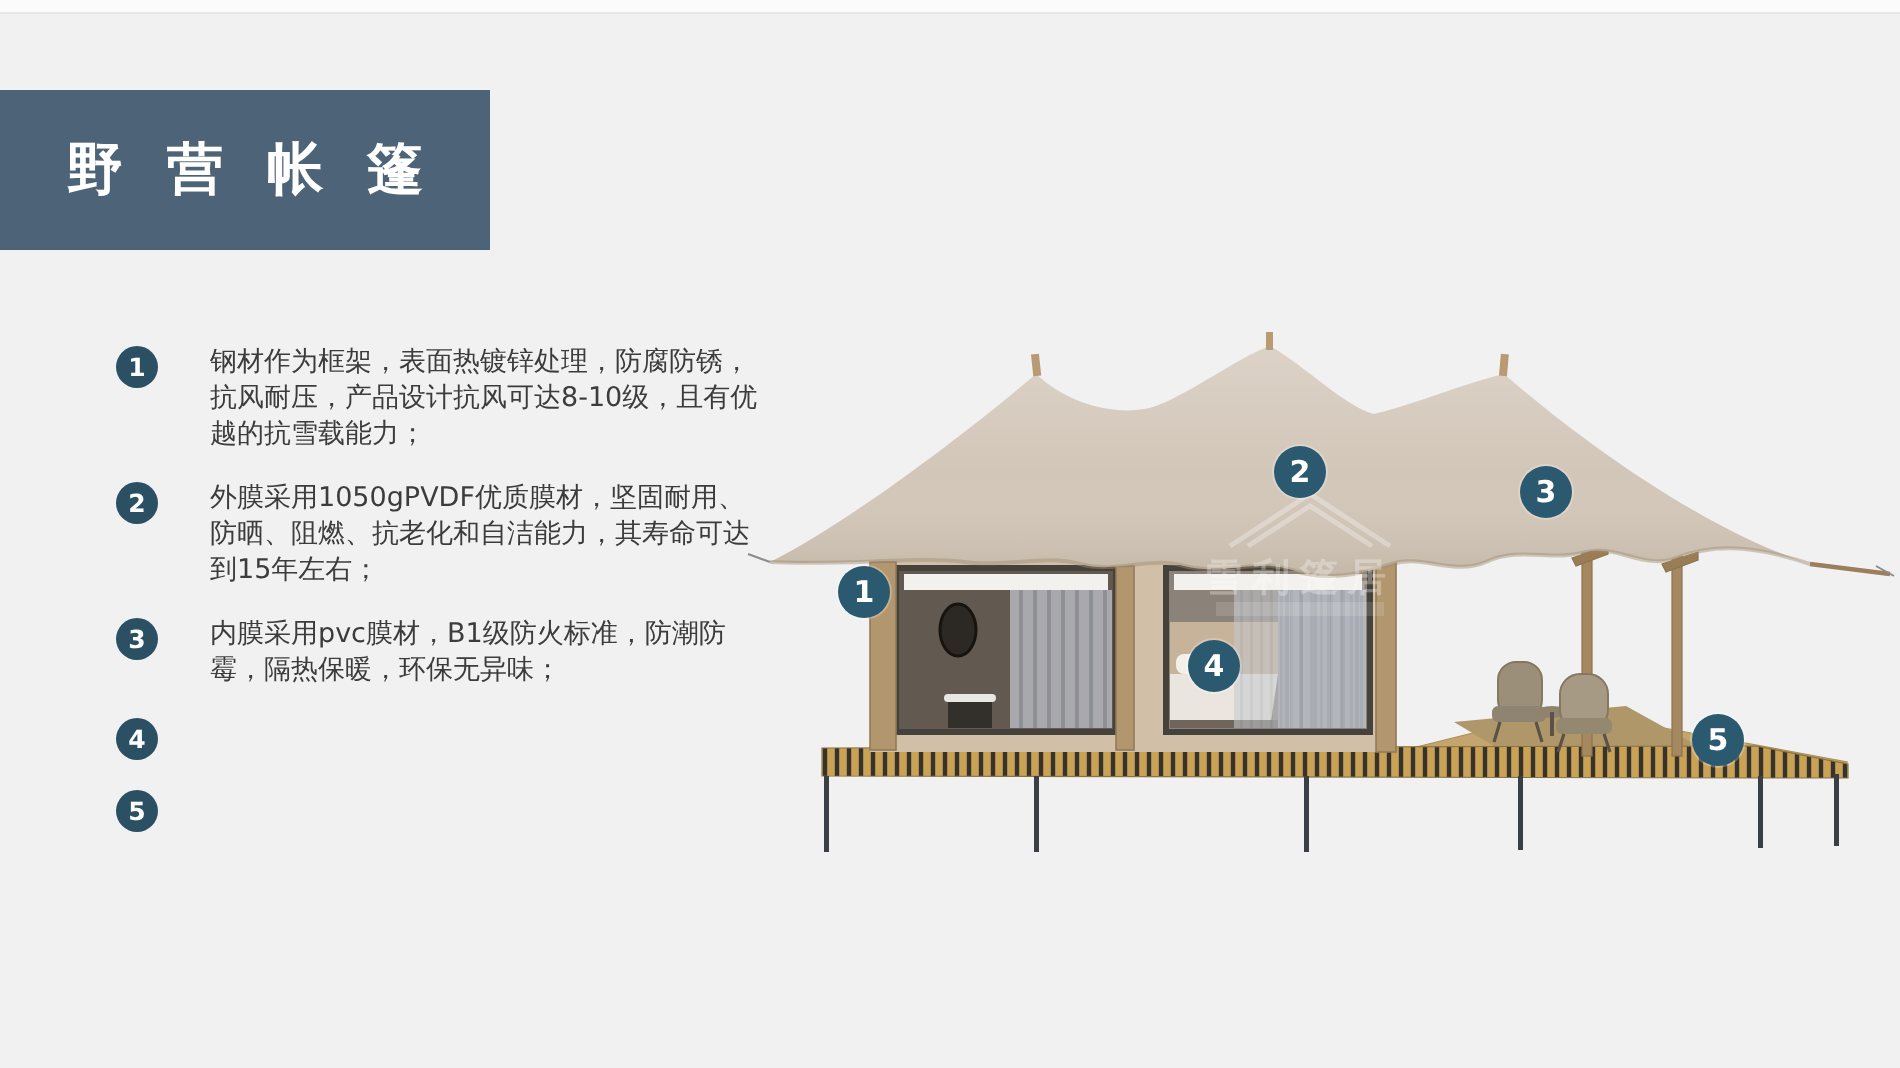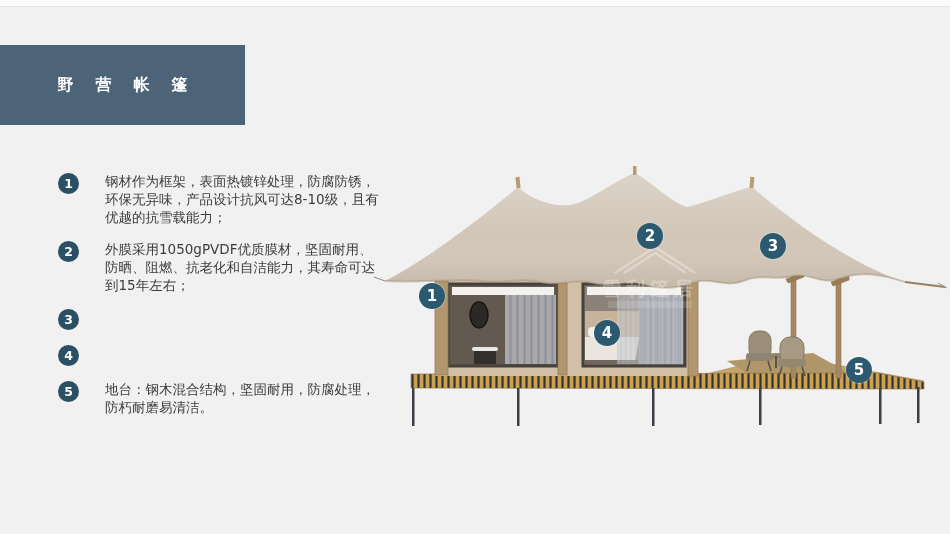--- a/index.html
+++ b/index.html
@@ -3,21 +3,21 @@
 <meta charset="utf-8">
 <style>
   html,body{margin:0;padding:0;background:#e9e9ea;}
   .stage{position:relative;width:950px;height:534px;background:#f1f1f2;overflow:hidden;
          font-family:"DejaVu Sans","Liberation Sans",sans-serif;}
   .top-strip{position:absolute;left:0;top:0;width:950px;height:6px;background:#fbfbfc;
              border-bottom:1px solid #e6e6e8;}
   
   .title-block{position:absolute;left:0;top:45px;width:245px;height:80px;
                display:flex;align-items:center;justify-content:center;}
-  .title-text{color:#fff;font-size:16px;font-weight:bold;letter-spacing:22px;margin-right:-22px;
+  .title-text{color:#fff;font-size:28px;font-weight:bold;letter-spacing:22px;margin-right:-22px;
               white-space:nowrap;}
   
   .features{position:absolute;left:58px;top:172px;width:330px;display:flex;
             flex-direction:column;gap:14px;}
   .feature{display:flex;align-items:flex-start;}
   .fnum{flex:0 0 21px;width:21px;height:21px;border-radius:50%;margin-top:1px;
         display:flex;align-items:center;justify-content:center;
         color:#fff;font-size:12.5px;font-weight:bold;}
   .ftext{margin:0 0 0 26px;width:276px;font-size:13.5px;line-height:18px;color:#3c3c3c;}
   
@@ -35,35 +35,35 @@
 <div class="stage" style="background: rgb(241, 241, 242);">
   <div class="top-strip"></div>
 
   <div class="title-block" style="background: rgb(77, 99, 119);">
     <span class="title-text">野营帐篷</span>
   </div>
 
   <div class="features">
     <div class="feature">
       <span class="fnum" style="background: rgb(43, 80, 99);">1</span>
-      <p class="ftext">钢材作为框架，表面热镀锌处理，防腐防锈，环保无异味，产品设计抗风可达8-10级，且有优越的抗雪载能力；</p>
+      <p class="ftext">钢材作为框架，表面热镀锌处理，防腐防锈，抗风耐压，产品设计抗风可达8-10级，且有优越的抗雪载能力；</p>
     </div>
     <div class="feature">
       <span class="fnum" style="background: rgb(43, 80, 99);">2</span>
       <p class="ftext">外膜采用1050gPVDF优质膜材，坚固耐用、防晒、阻燃、抗老化和自洁能力，其寿命可达到15年左右；</p>
     </div>
     <div class="feature">
       <span class="fnum" style="background: rgb(43, 80, 99);">3</span>
+      <p class="ftext">内膜采用pvc膜材，B1级防火标准，防潮防霉，隔热保暖，环保无异味；</p>
     </div>
     <div class="feature">
       <span class="fnum" style="background: rgb(43, 80, 99);">4</span>
     </div>
     <div class="feature">
       <span class="fnum" style="background: rgb(43, 80, 99);">5</span>
-      <p class="ftext">地台：钢木混合结构，坚固耐用，防腐处理，防朽耐磨易清洁。</p>
     </div>
   </div>
 
   <div class="tent">
     <svg width="582" height="270" viewBox="0 0 582 270" xmlns="http://www.w3.org/2000/svg">
       <defs>
         <pattern id="deckStripes" width="6" height="16" patternUnits="userSpaceOnUse">
           <rect width="6" height="16" fill="#c9a255"></rect>
           <rect x="3.4" width="2.2" height="16" fill="#35332c"></rect>
         </pattern>

